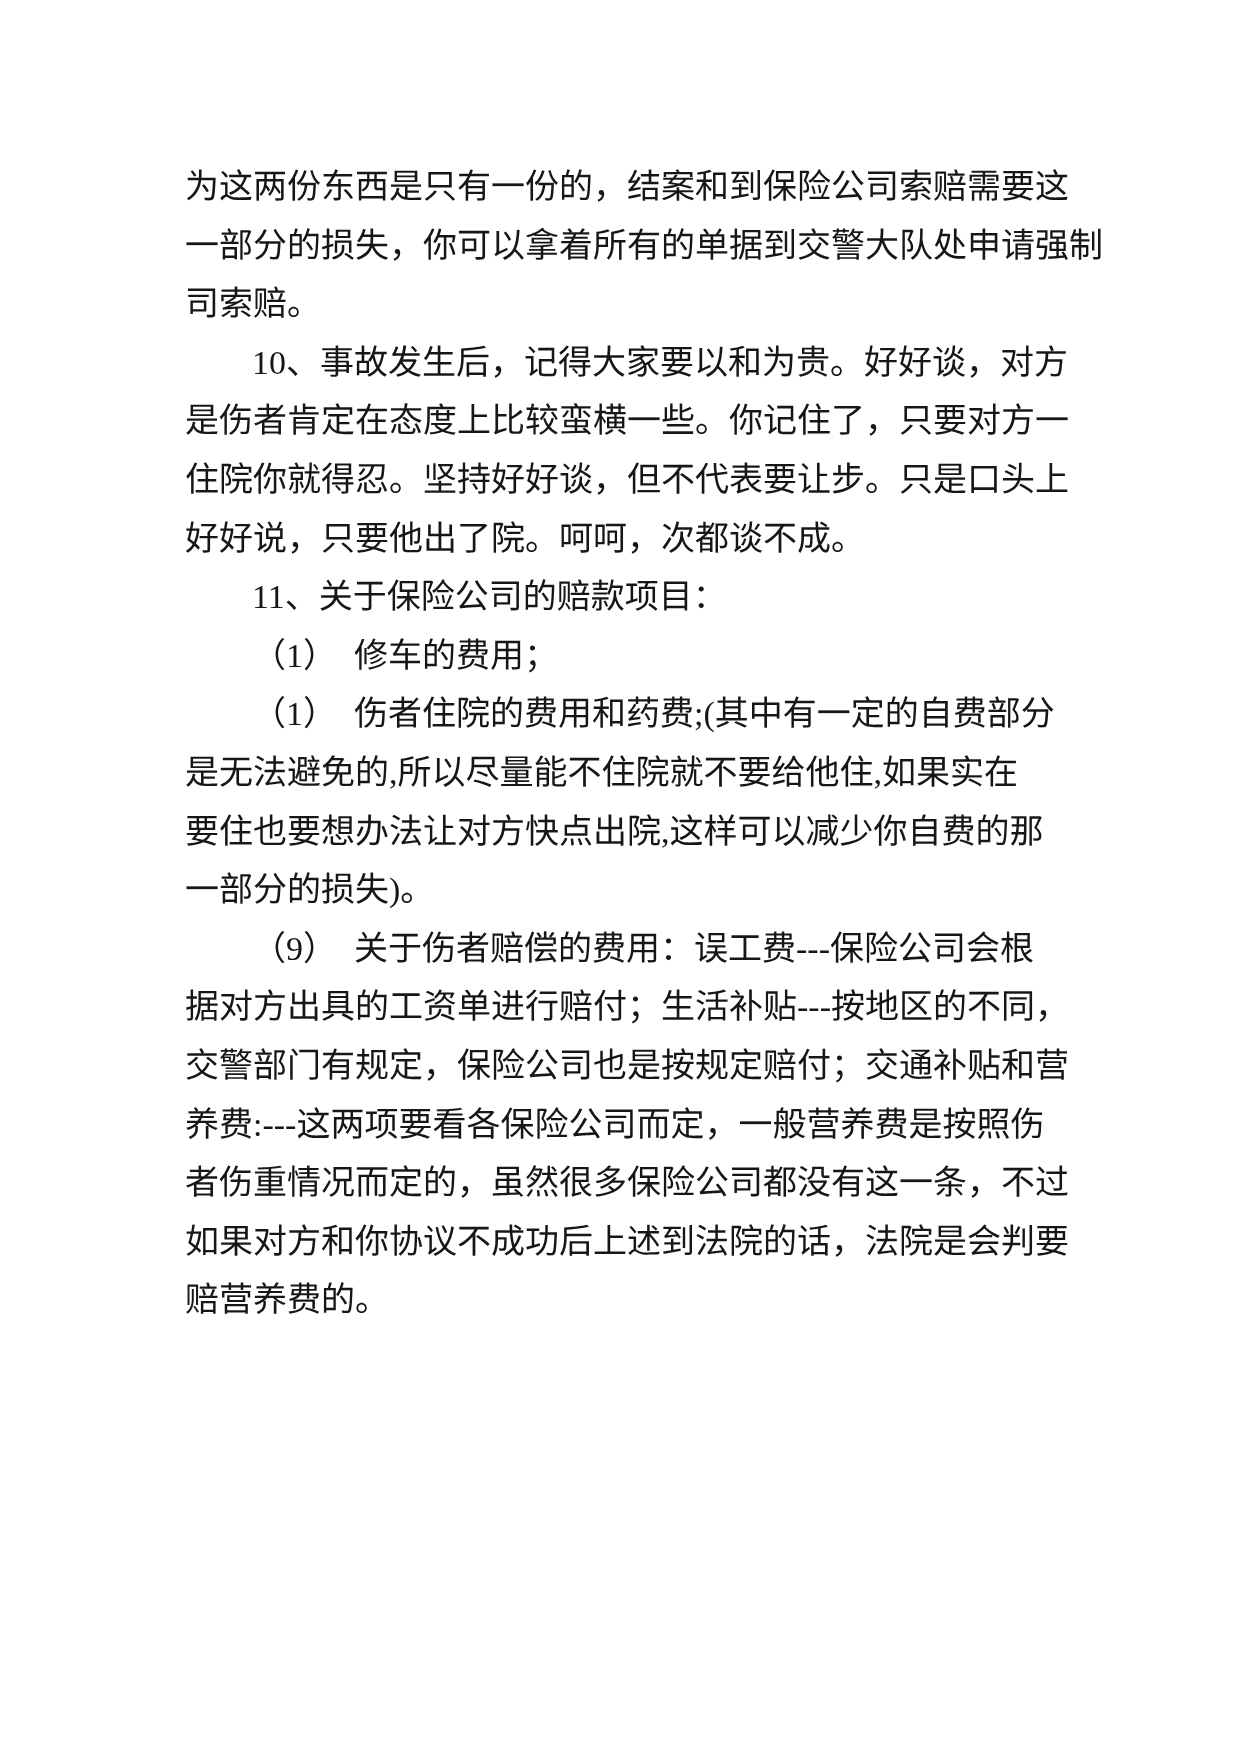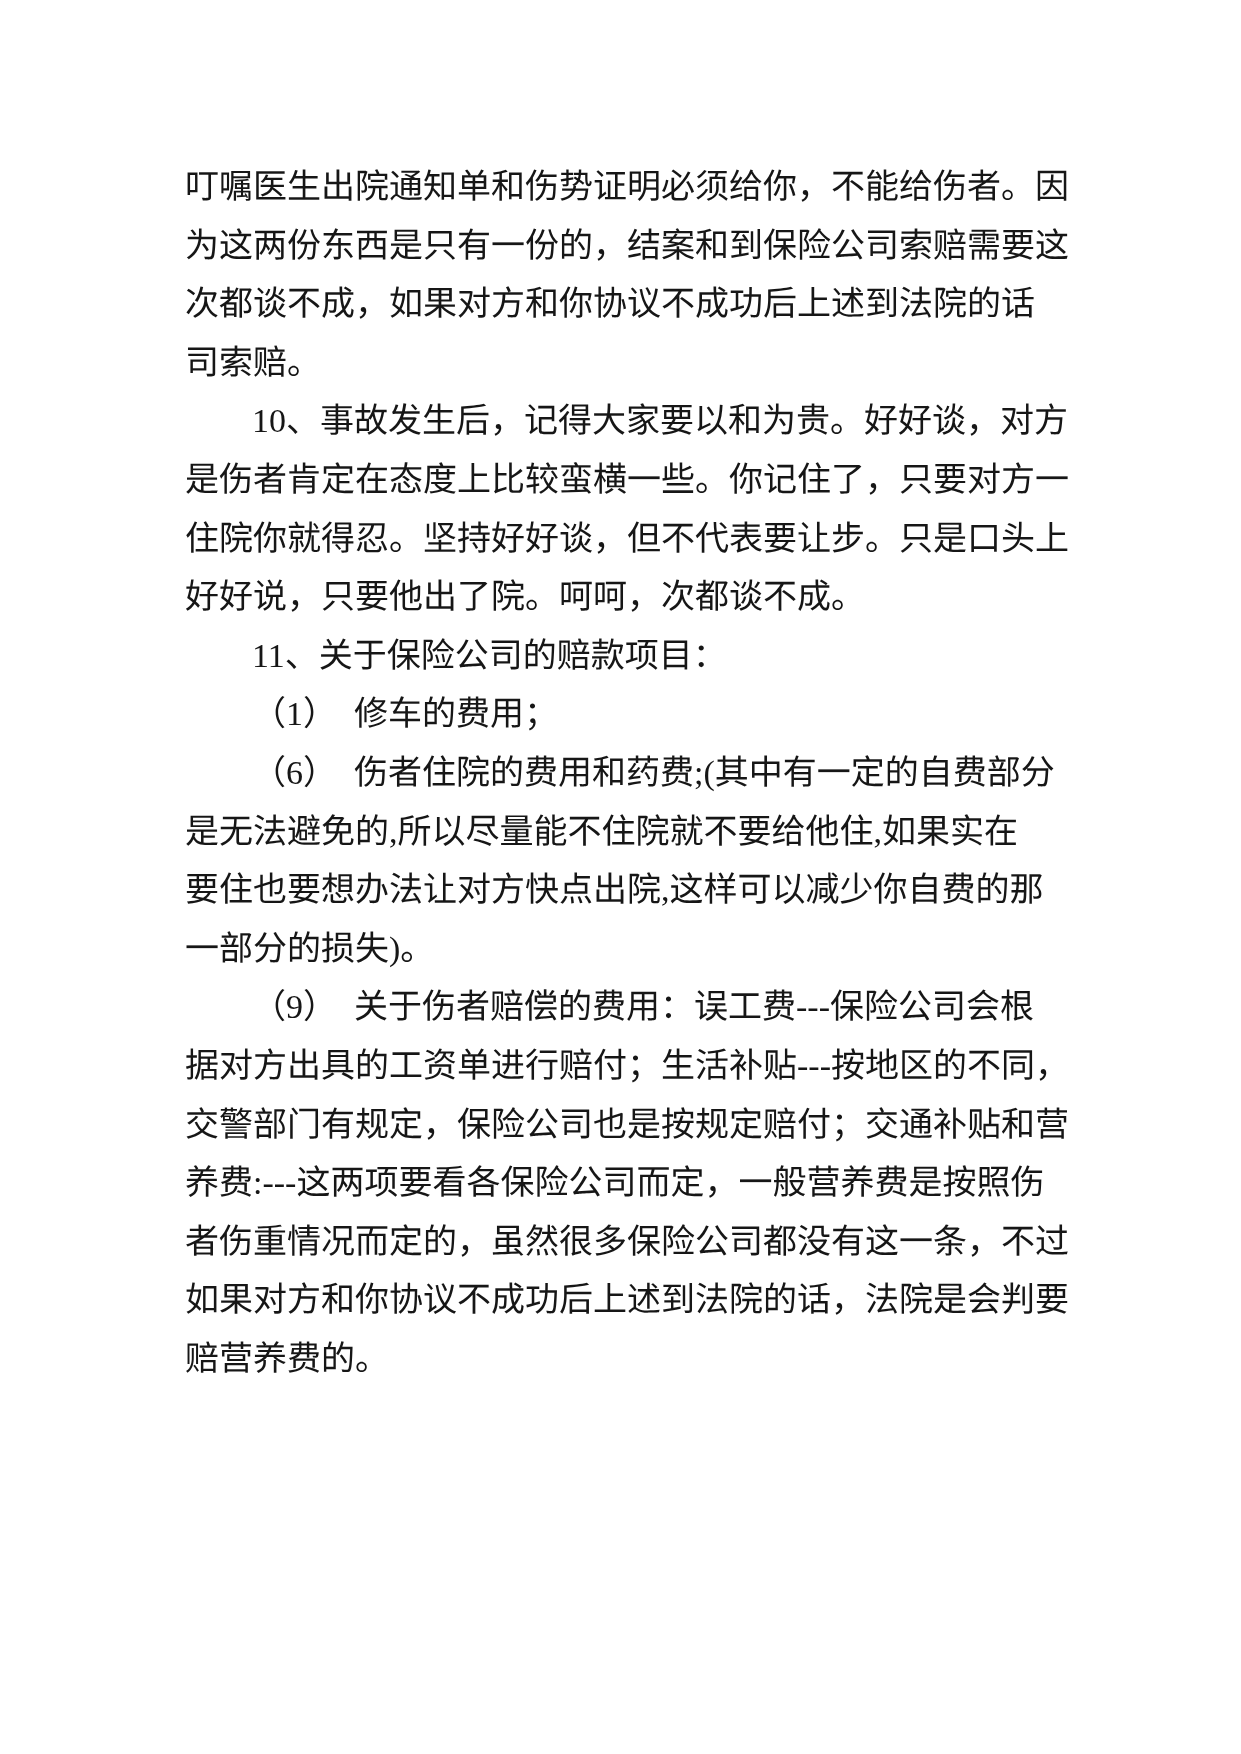--- a/index.html
+++ b/index.html
@@ -38,31 +38,30 @@
   }
   .ind {
     text-indent: 67px;         
   }
 </style>
 </head>
 <body>
 
 <div class="page">
   <div class="doc-body">
-    <div class="line">叮嘱医生出院通知单和伤势证明必须给你，不能给伤者。因</div>
     <div class="line">为这两份东西是只有一份的，结案和到保险公司索赔需要这</div>
-    <div class="line">次都谈不成，如果对方和你协议不成功后上述到法院的话</div>
+    <div class="line">一部分的损失，你可以拿着所有的单据到交警大队处申请强制</div>
     <div class="line">司索赔。</div>
     <div class="line ind">10、事故发生后，记得大家要以和为贵。好好谈，对方</div>
     <div class="line">是伤者肯定在态度上比较蛮横一些。你记住了，只要对方一</div>
     <div class="line">住院你就得忍。坚持好好谈，但不代表要让步。只是口头上</div>
     <div class="line">好好说，只要他出了院。呵呵，次都谈不成。</div>
     <div class="line ind">11、关于保险公司的赔款项目：</div>
     <div class="line ind">（1）  修车的费用；</div>
-    <div class="line ind">（6）  伤者住院的费用和药费;(其中有一定的自费部分</div>
+    <div class="line ind">（1）  伤者住院的费用和药费;(其中有一定的自费部分</div>
     <div class="line">是无法避免的,所以尽量能不住院就不要给他住,如果实在</div>
     <div class="line">要住也要想办法让对方快点出院,这样可以减少你自费的那</div>
     <div class="line">一部分的损失)。</div>
     <div class="line ind">（9）  关于伤者赔偿的费用：误工费---保险公司会根</div>
     <div class="line">据对方出具的工资单进行赔付；生活补贴---按地区的不同，</div>
     <div class="line">交警部门有规定，保险公司也是按规定赔付；交通补贴和营</div>
     <div class="line">养费:---这两项要看各保险公司而定，一般营养费是按照伤</div>
     <div class="line">者伤重情况而定的，虽然很多保险公司都没有这一条，不过</div>
     <div class="line">如果对方和你协议不成功后上述到法院的话，法院是会判要</div>
     <div class="line">赔营养费的。</div>

